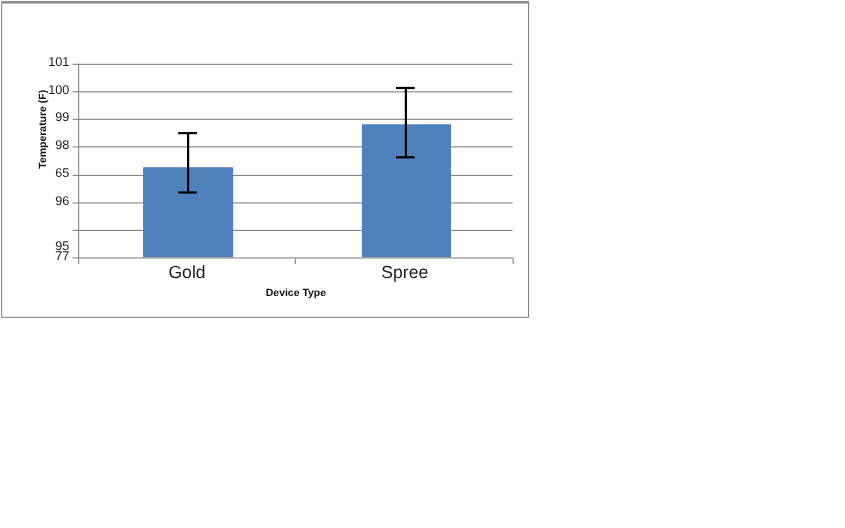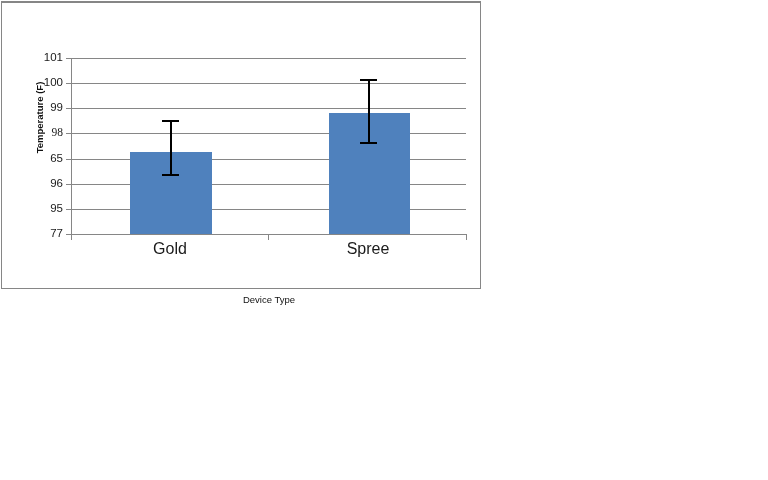--- a/index.html
+++ b/index.html
@@ -151,24 +151,23 @@
   }
 
   
   #x-axis-title {
     position: absolute;
     left: 69px;
     top: 259px;
     width: 396px;
     text-align: center;
     font-size: 9.5px;
-    font-weight: normal;
+    font-weight: bold;
     color: #111111;
     white-space: nowrap;
-    margin-top: 33px;
   }
 </style>
 </head>
 <body>
 
 <div id="chart-frame">
 
 
   <div class="gridline" style="top:0px;"></div>
   <div class="gridline" style="top:0px;"></div>
@@ -208,24 +207,24 @@
   <div class="y-tick-mark" style="top:232px;"></div>
 
   <div class="x-tick-mark" style="left:69px;"></div>
   <div class="x-tick-mark" style="left:266px;"></div>
   <div class="x-tick-mark" style="left:464px;"></div>
 
   <div id="y-labels">
     <div class="y-label" style="top:50px;">101</div>
     <div class="y-label" style="top:75px;">100</div>
     <div class="y-label" style="top:100px;">99</div>
-    <div class="y-label" style="top:125px;font-family:Liberation Serif, serif;">98</div>
+    <div class="y-label" style="top:125px;">98</div>
     <div class="y-label" style="top:151px;">65</div>
     <div class="y-label" style="top:176px;">96</div>
-    <div class="y-label" style="top:201px;">95</div>
+    <div class="y-label" style="top:217px;">95</div>
     <div class="y-label" style="top:226px;">77</div>
   </div>
 
   <div id="y-axis-title">Temperature (F)</div>
 
   <div class="cat-label" style="left:108px;">Gold</div>
   <div class="cat-label" style="left:306px;">Spree</div>
 
   <div id="x-axis-title">Device Type</div>
 

